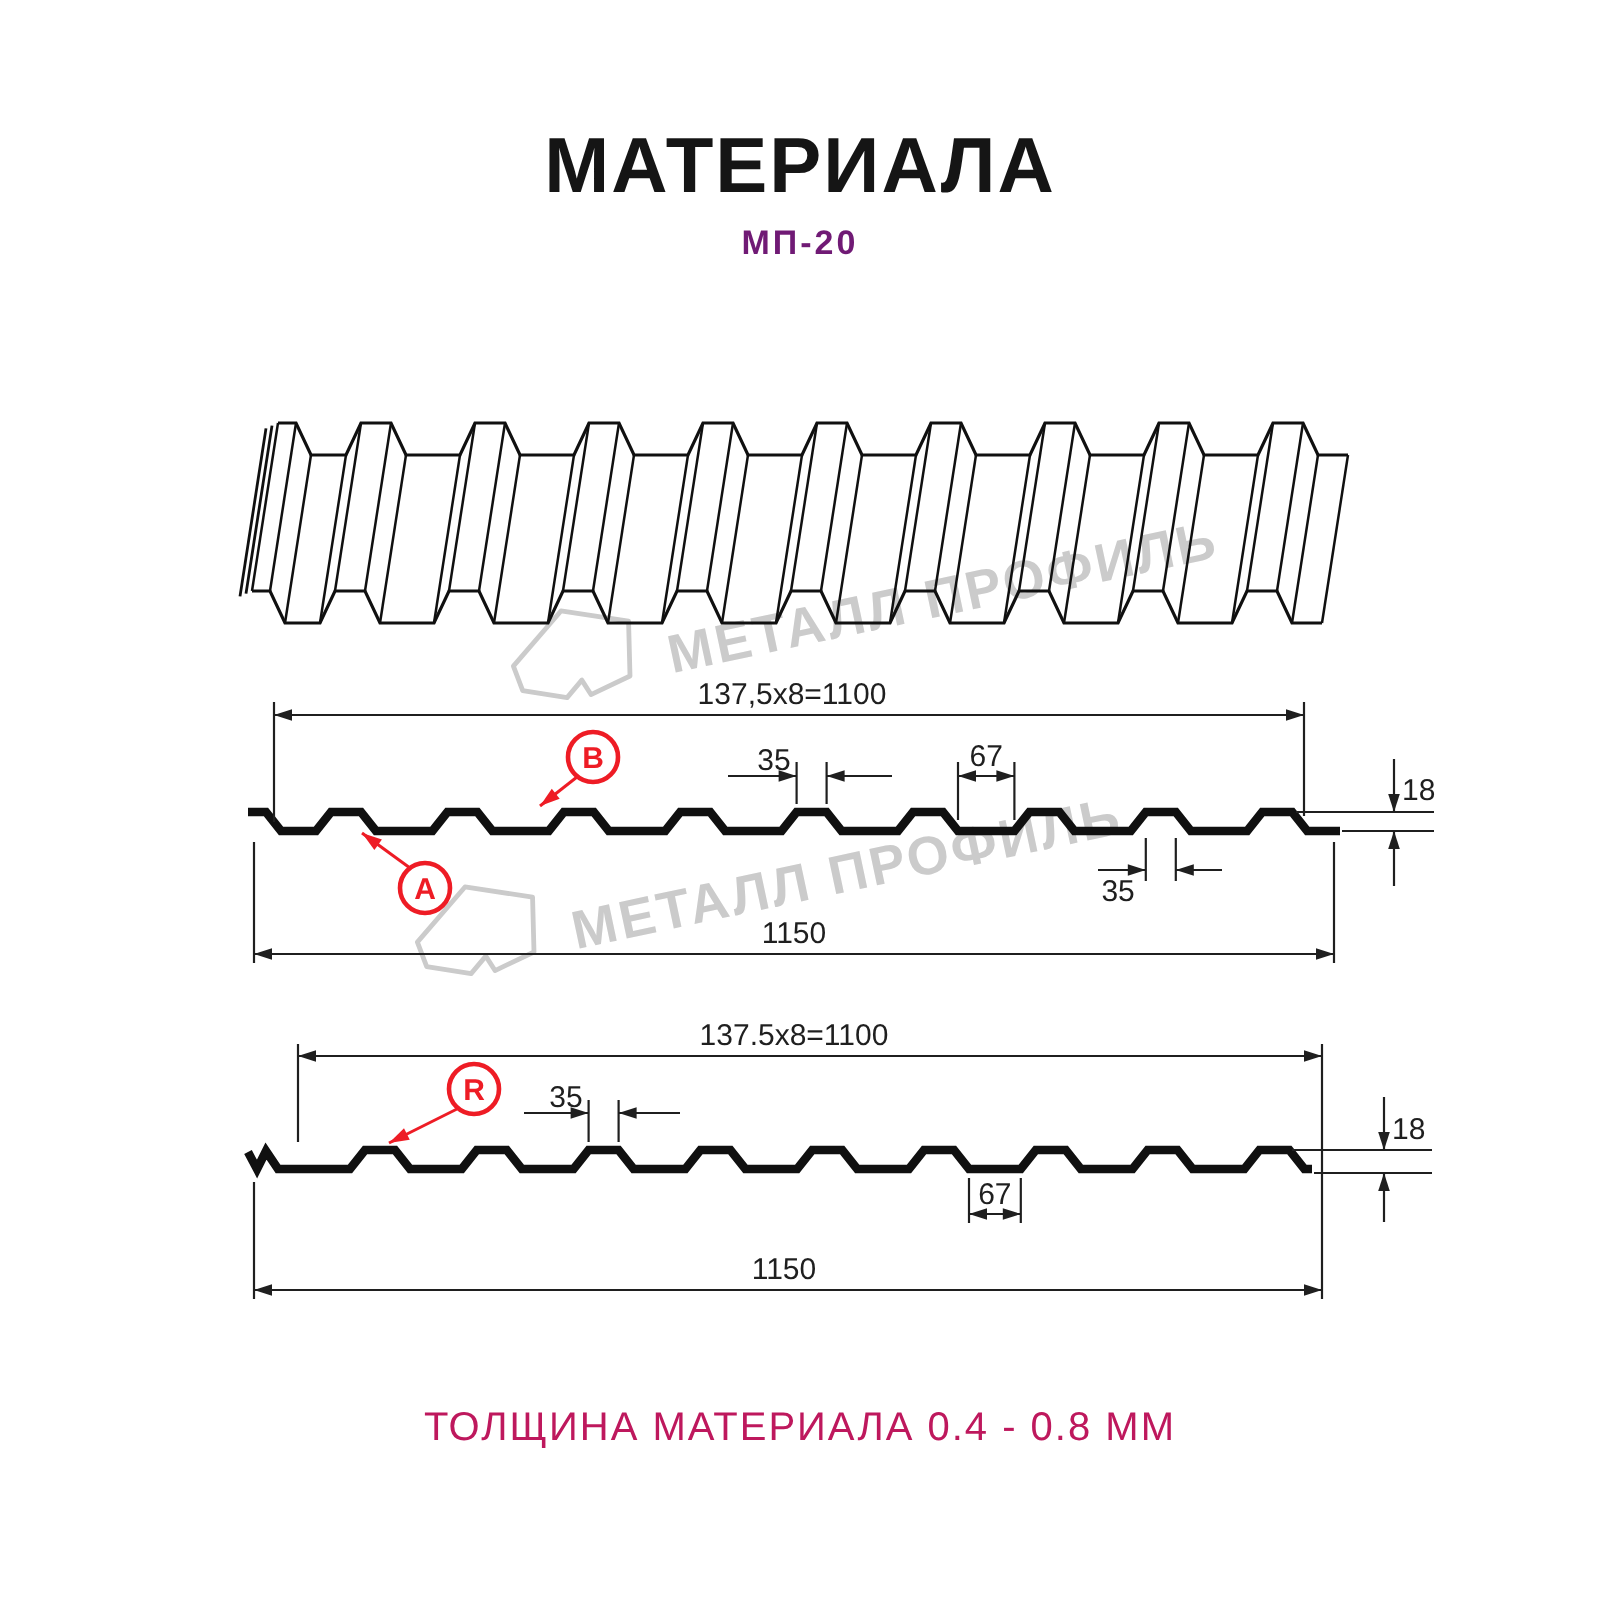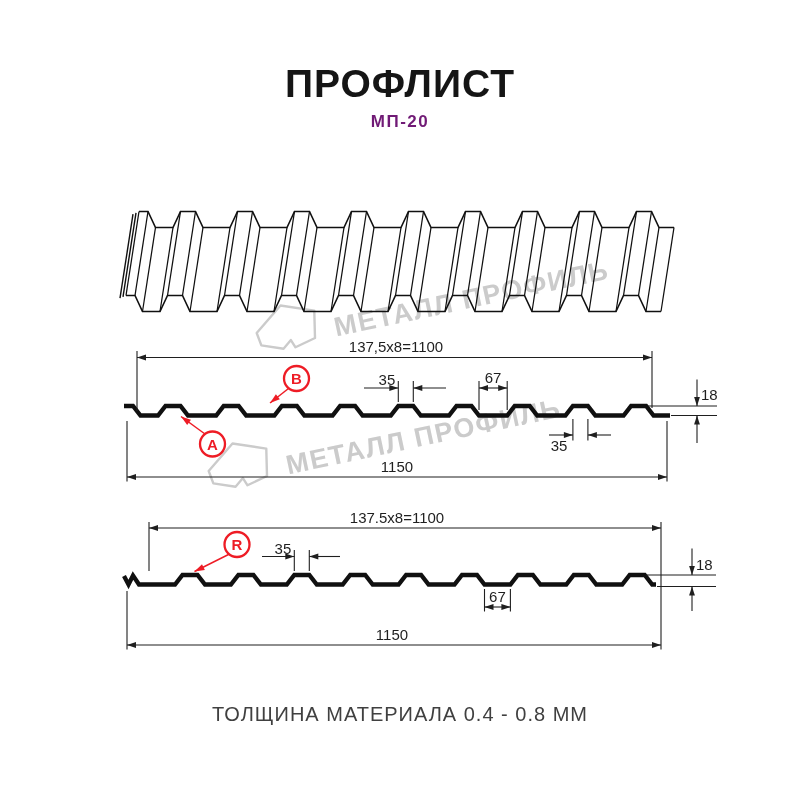--- a/index.html
+++ b/index.html
@@ -3,28 +3,28 @@
 <meta charset="utf-8">
 <style>
   html,body{margin:0;padding:0;background:#ffffff;}
   body{width:800px;height:800px;position:relative;overflow:hidden;
        font-family:"Liberation Sans", sans-serif;}
   .title{position:absolute;top:64px;left:0;width:800px;text-align:center;
          font-size:39px;font-weight:800;letter-spacing:1px;color:#151515;line-height:40px;}
   .subtitle{position:absolute;top:112px;left:0;width:800px;text-align:center;
          font-size:17px;font-weight:600;letter-spacing:1.5px;color:#701a75;}
   .footer{position:absolute;top:703px;left:0;width:800px;text-align:center;
-         font-size:20px;font-weight:500;letter-spacing:1px;color:#404040;}
+         font-size:20px;font-weight:500;letter-spacing:1px;color:#be185d;}
   svg{position:absolute;left:0;top:0;}
   svg text{font-family:"Liberation Sans", sans-serif;}
 </style>
 </head>
 <body>
 
-<div class="title">ПРОФЛИСТ</div>
+<div class="title">МАТЕРИАЛА</div>
 <div class="subtitle">МП-20</div>
 
 <svg id="drawing" width="800" height="800" viewBox="0 0 800 800">
     <g transform="translate(258,344) rotate(-12)">
       <path d="M1,-11 L30,-33 L62,-21 L57,6 L36,11 L33,3 L24,10 L3,2 Z" fill="none" stroke="#cbcbcb" stroke-width="2.4" stroke-linejoin="round"></path>
       <text x="78" y="9" text-anchor="start" font-size="27" fill="#cbcbcb" font-weight="bold" letter-spacing="1.5">МЕТАЛЛ ПРОФИЛЬ</text>
     </g>
     <g transform="translate(210,482) rotate(-12)">
       <path d="M1,-11 L30,-33 L62,-21 L57,6 L36,11 L33,3 L24,10 L3,2 Z" fill="none" stroke="#cbcbcb" stroke-width="2.4" stroke-linejoin="round"></path>
       <text x="78" y="9" text-anchor="start" font-size="27" fill="#cbcbcb" font-weight="bold" letter-spacing="1.5">МЕТАЛЛ ПРОФИЛЬ</text>

